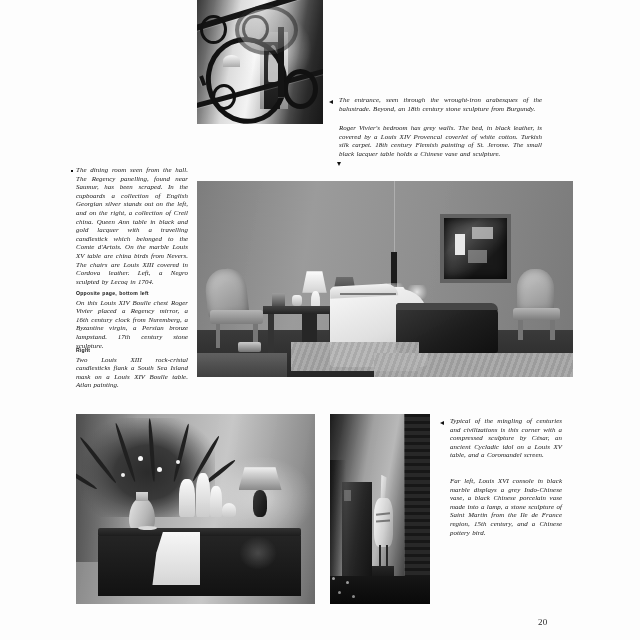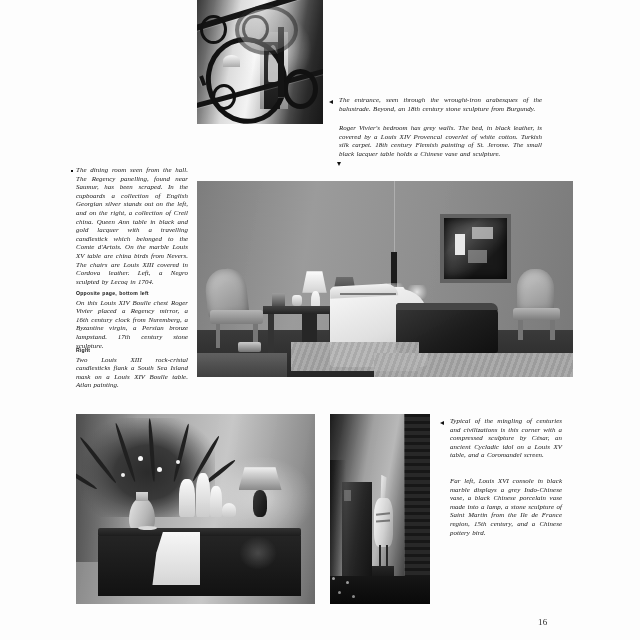--- a/index.html
+++ b/index.html
@@ -345,15 +345,15 @@
 
   <div class="arrow-left" style="left:440px; top:421px;"></div>
   <div class="cap" style="left:450px; top:417px; width:112px;">
     <p>Typical of the mingling of centuries and civilizations is this corner with a compressed sculpture by César, an ancient Cycladic idol on a Louis XV table, and a Coromandel screen.</p>
   </div>
 
   <div class="cap" style="left:450px; top:477px; width:112px;">
     <p>Far left, Louis XVI console in black marble displays a grey Indo-Chinese vase, a black Chinese porcelain vase made into a lamp, a stone sculpture of Saint Martin from the Ile de France region, 15th century, and a Chinese pottery bird.</p>
   </div>
 
-  <div id="page-number" style="left:538px; top:617px;">16</div>
+  <div id="page-number" style="left:538px; top:617px;">20</div>
 
 </div>
 
 </body></html>

